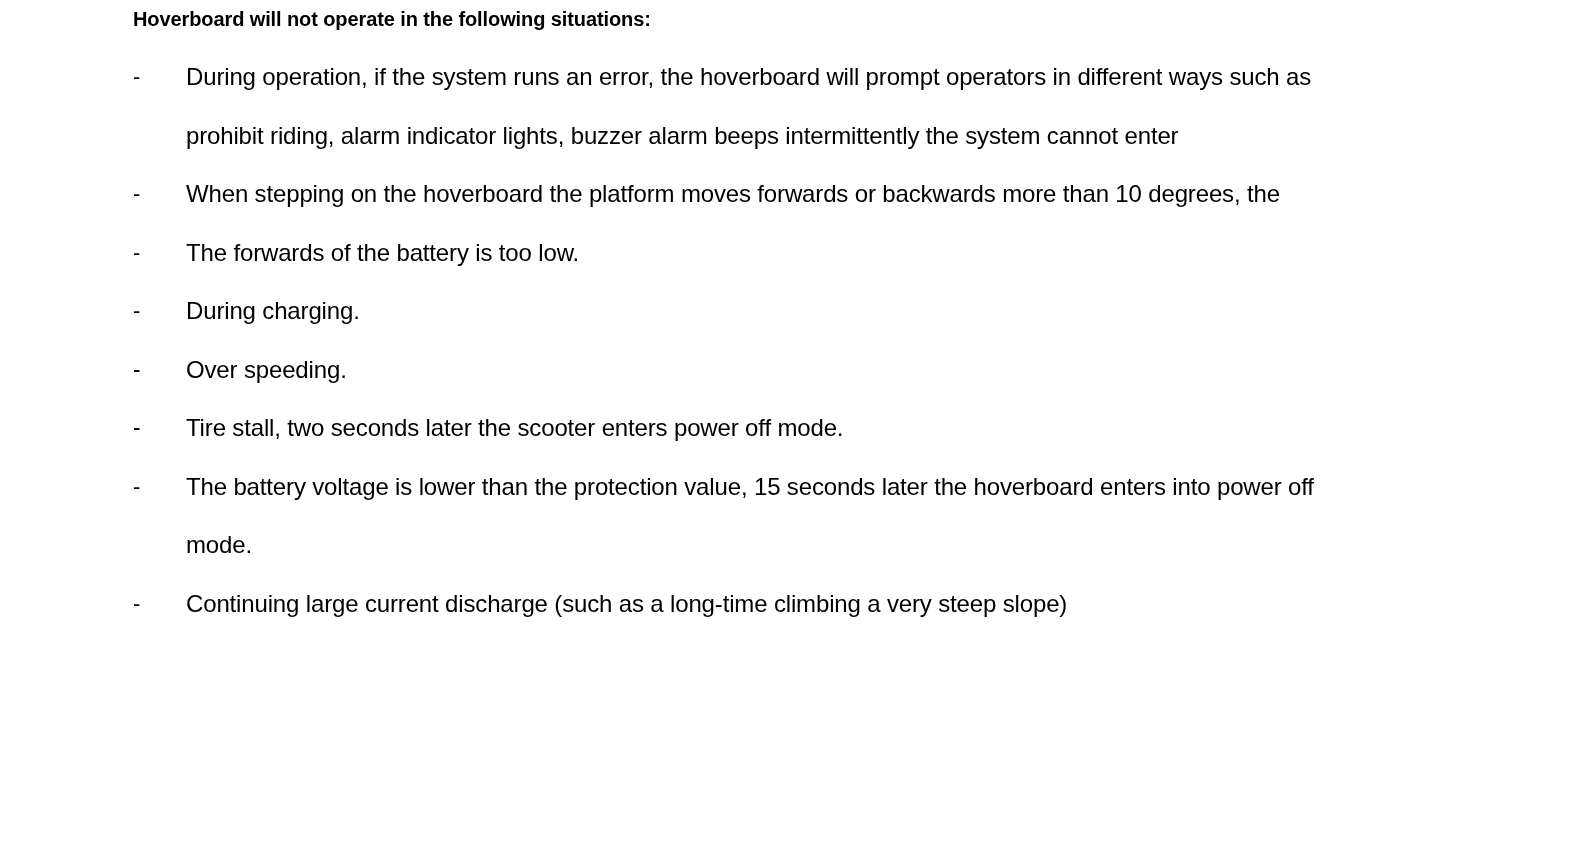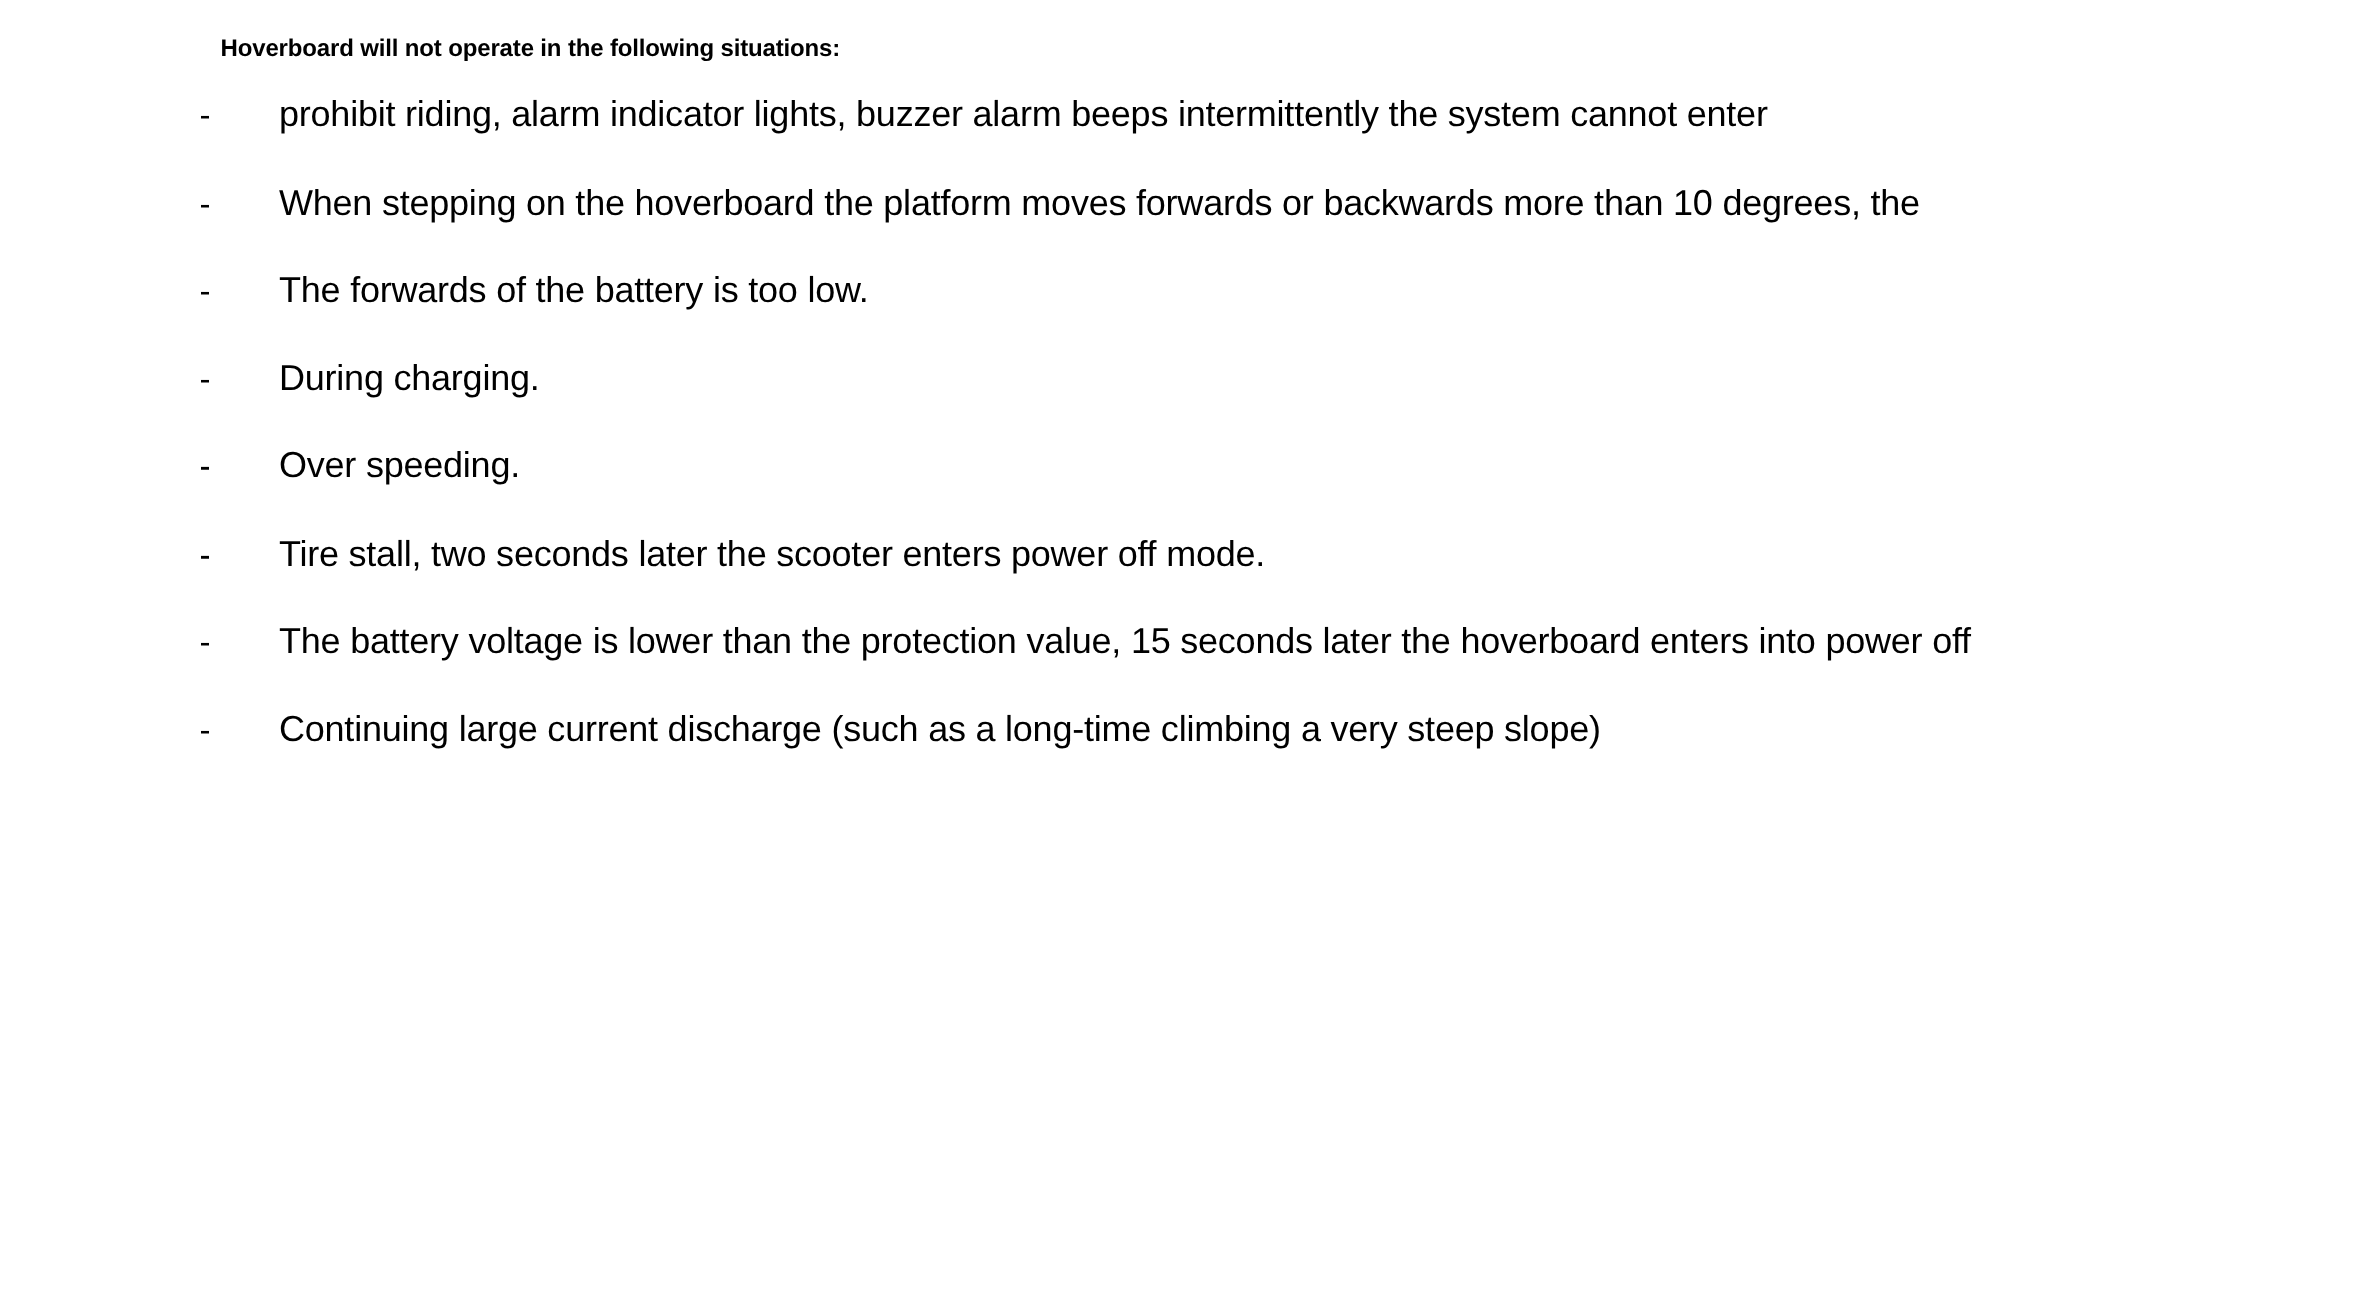--- a/index.html
+++ b/index.html
@@ -2,21 +2,21 @@
 <html><head>
 <meta charset="utf-8">
 <style>
   html, body { margin: 0; padding: 0; background: #ffffff; }
   body {
     width: 1569px; height: 861px; overflow: hidden; position: relative;
     font-family: "Liberation Sans", sans-serif; color: #000000;
   }
   .heading {
     position: absolute; left: 133px; top: 4px;
-    font-size: 16px; font-weight: bold; line-height: 30px; margin: 14px;
+    font-size: 20px; font-weight: bold; line-height: 30px; margin: 0;
     letter-spacing: -0.1px;
   }
   .list { position: absolute; left: 0; top: 48px; margin: 0; padding: 0; list-style: none; }
   .item { position: relative; margin: 0; padding: 0; }
   .dash {
     position: absolute; left: 133px; top: 0;
     font-size: 22px; line-height: 58.5px;
   }
   .text {
     display: block; margin-left: 186px; width: 1290px;
@@ -24,20 +24,21 @@
   }
 </style>
 </head>
 <body>
 
 <h1 class="heading">Hoverboard will not operate in the following situations:</h1>
 
 <ul class="list">
   <li class="item">
     <span class="dash">-</span>
+    <span class="text">During operation, if the system runs an error, the hoverboard will prompt operators in different ways such as</span>
     <span class="text">prohibit riding, alarm indicator lights, buzzer alarm beeps intermittently the system cannot enter</span>
   </li>
   <li class="item">
     <span class="dash">-</span>
     <span class="text">When stepping on the hoverboard the platform moves forwards or backwards more than 10 degrees, the</span>
   </li>
   <li class="item">
     <span class="dash">-</span>
     <span class="text">The forwards of the battery is too low.</span>
   </li>
@@ -55,18 +56,19 @@
   <li class="item">
     <span class="dash">-</span>
   </li>
   <li class="item">
     <span class="dash">-</span>
     <span class="text">Tire stall, two seconds later the scooter enters power off mode.</span>
   </li>
   <li class="item">
     <span class="dash">-</span>
     <span class="text">The battery voltage is lower than the protection value, 15 seconds later the hoverboard enters into power off</span>
+    <span class="text">mode.</span>
   </li>
   <li class="item">
     <span class="dash">-</span>
     <span class="text">Continuing large current discharge (such as a long-time climbing a very steep slope)</span>
   </li>
 </ul>
 
 </body></html>

